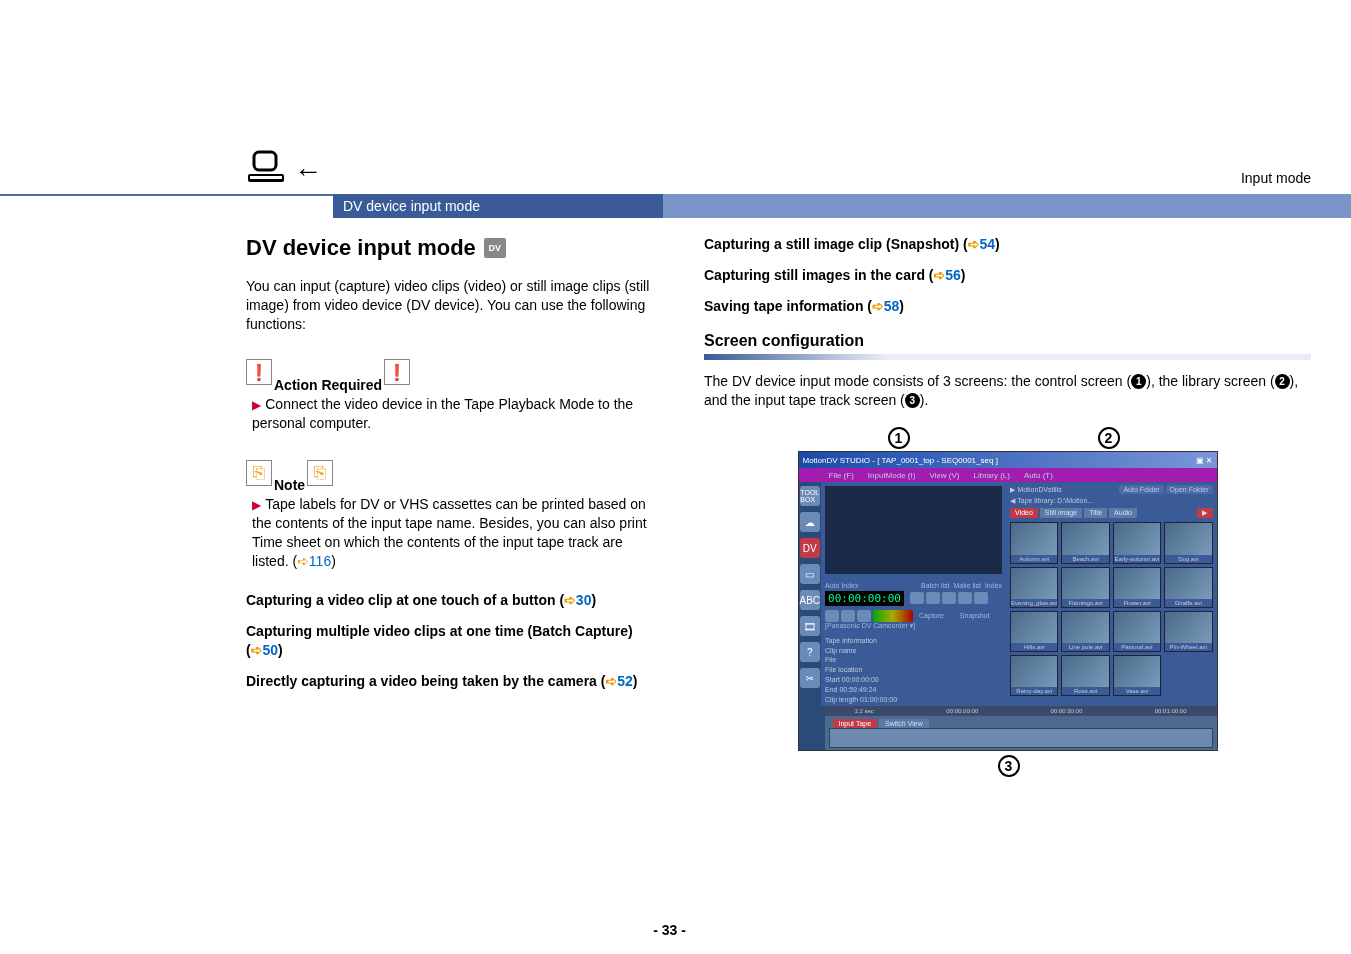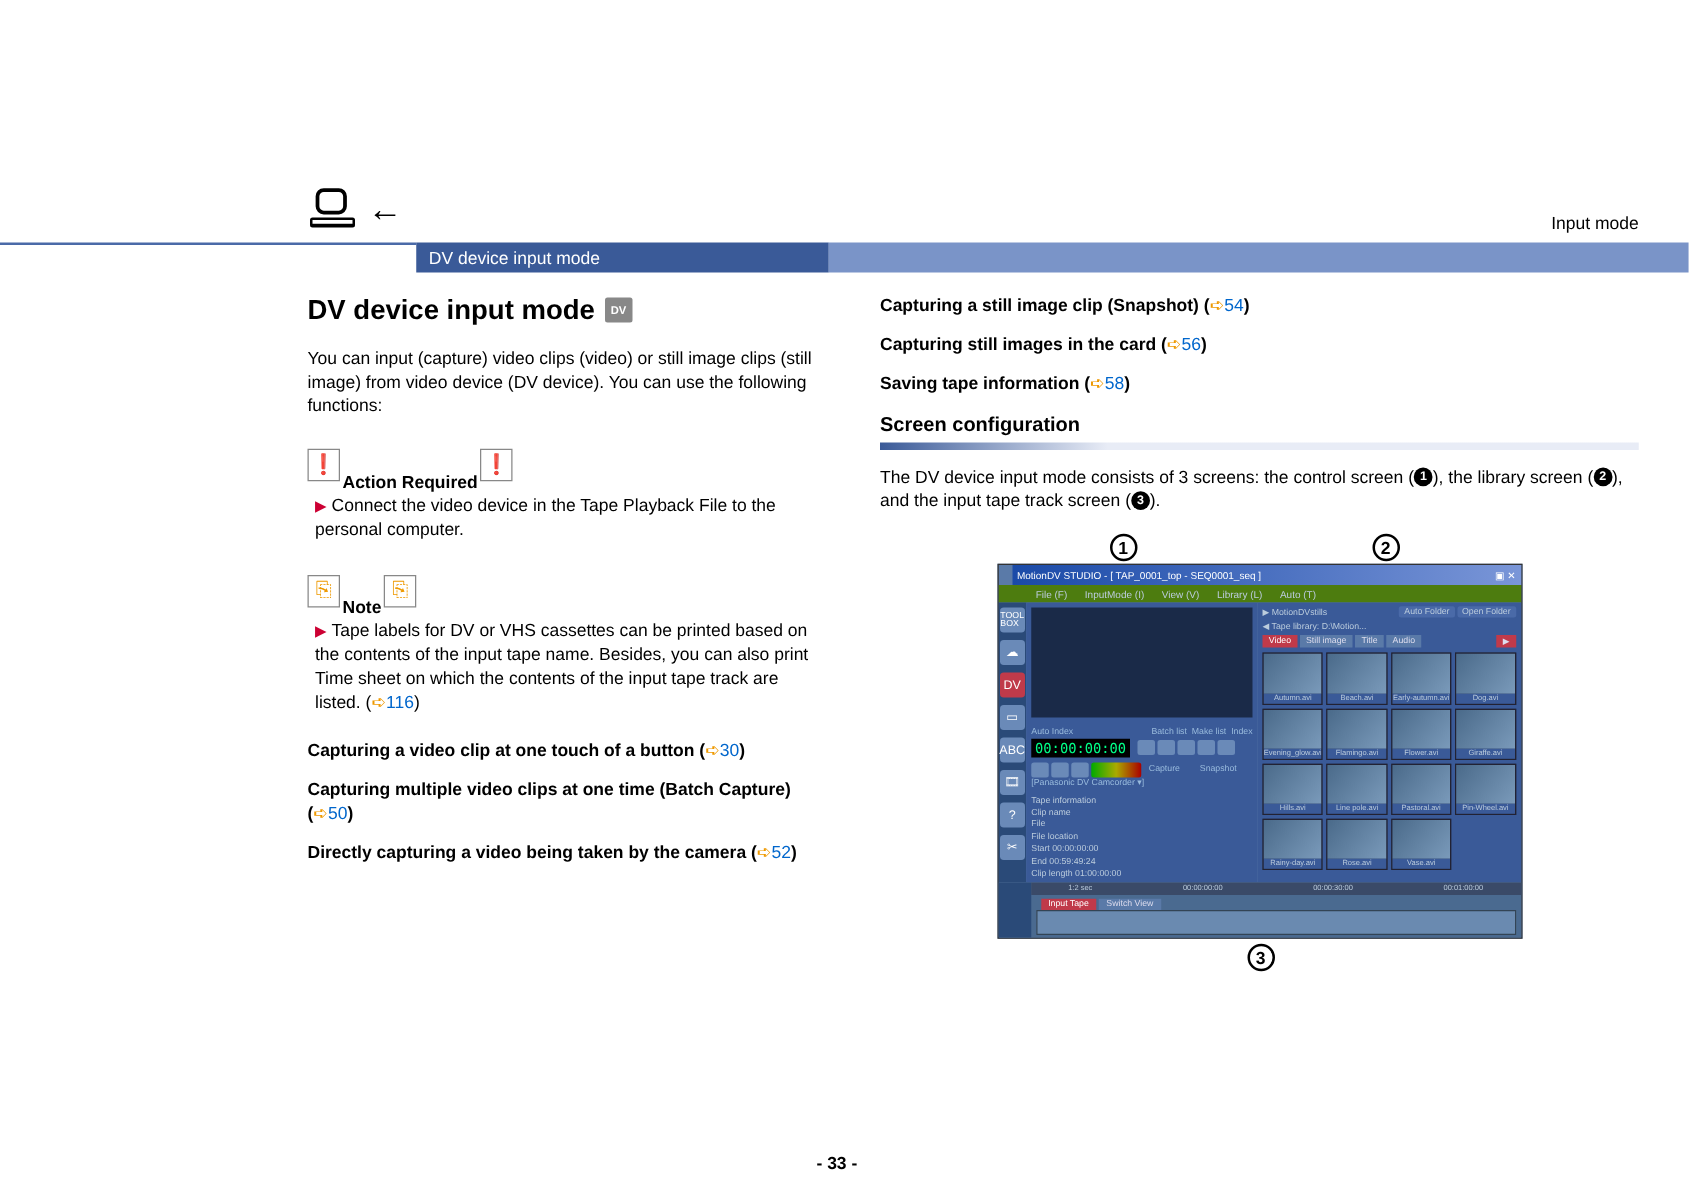--- a/index.html
+++ b/index.html
@@ -130,21 +130,21 @@
     margin-right: 4px;
   }
   .bold-link {
     font-weight: bold;
     font-size: 14px;
     line-height: 1.35;
     margin-bottom: 12px;
   }
   .bold-link .ref {
     color: #06c;
-    font-weight: normal;
+    font-weight: bold;
   }
   .bold-link .ref-arrow {
     color: #e90;
   }
   .sec-heading {
     font-weight: bold;
     font-size: 16px;
     margin-top: 16px;
     margin-bottom: 4px;
   }
@@ -200,25 +200,24 @@
   }
   .win-title {
     height: 16px;
     background: linear-gradient(to right, #1a4aa8, #7a96d8);
     display: flex;
     align-items: center;
     justify-content: space-between;
     padding: 0 4px;
     color: #fff;
     font-size: 8px;
-    margin-left: 11px;
   }
   .win-menu {
     height: 14px;
-    background: #4d7c0f;
+    background: #a21caf;
     color: #bcd;
     font-size: 8px;
     padding-left: 30px;
     display: flex;
     gap: 14px;
     align-items: center;
   }
   .win-body {
     flex: 1;
     display: flex;
@@ -357,21 +356,21 @@
       <span>DV device input mode</span>
       <span class="dv-chip">DV</span>
     </h1>
     <p class="body">You can input (capture) video clips (video) or still image clips (still image) from video device (DV device). You can use the following functions:</p>
 
     <div class="callout-row">
       <span class="warn-box">❗</span>
       <span class="callout-label">Action Required</span>
       <span class="warn-box">❗</span>
     </div>
-    <p class="callout-text"><span class="arrow">▶</span><span>Connect the video device in the Tape Playback File to the personal computer.</span></p>
+    <p class="callout-text"><span class="arrow">▶</span><span>Connect the video device in the Tape Playback Mode to the personal computer.</span></p>
 
     <div class="callout-row">
       <span class="note-box">⎘</span>
       <span class="callout-label">Note</span>
       <span class="note-box">⎘</span>
     </div>
     <p class="callout-text"><span class="arrow">▶</span><span>Tape labels for DV or VHS cassettes can be printed based on the contents of the input tape name. Besides, you can also print Time sheet on which the contents of the input tape track are listed. (</span><span class="xref"><span class="ref-arrow" style="color:#e90">➪</span><a href="#">116</a></span><span>)</span></p>
 
     <p class="bold-link"><span>Capturing a video clip at one touch of a button (</span><span class="ref"><span class="ref-arrow">➪</span><span>30</span></span><span>)</span></p>
     <p class="bold-link"><span>Capturing multiple video clips at one time (Batch Capture) (</span><span class="ref"><span class="ref-arrow">➪</span><span>50</span></span><span>)</span></p>

